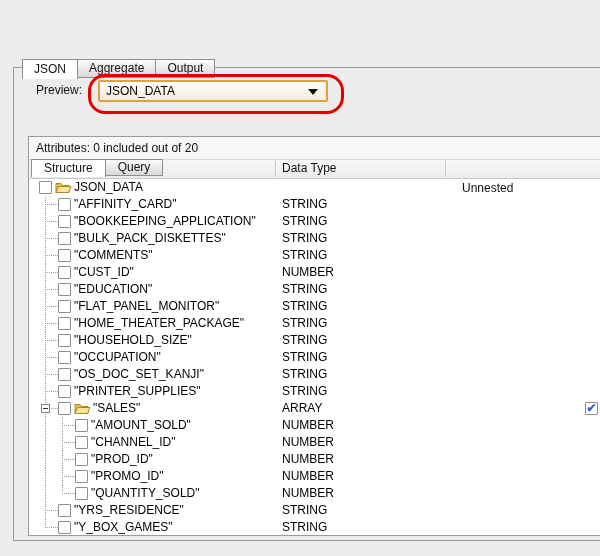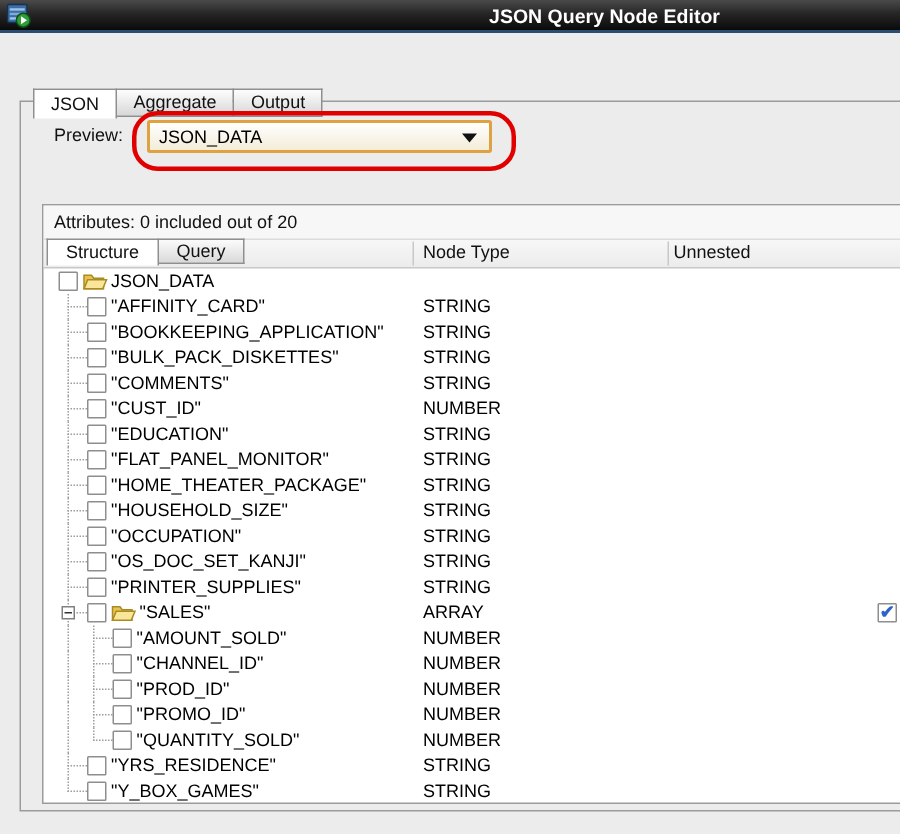--- a/index.html
+++ b/index.html
@@ -66,33 +66,20 @@
   .expander::after{content:"";position:absolute;left:1px;right:1px;top:3px;height:1px;background:#333;}
   .folder{position:absolute;top:2px;width:17px;height:13px;}
   .nlabel{position:absolute;top:0;line-height:17px;white-space:nowrap;}
   .ntype{position:absolute;left:253px;top:0;line-height:17px;white-space:nowrap;}
 </style>
 </head>
 <body>
 
 <div id="app">
 
-  <div id="titlebar">
-    <span id="app-icon">
-      <svg width="17" height="17" viewBox="0 0 17 17">
-        <rect x="1" y="1" width="13" height="12" rx="1" fill="#3B6EA5" stroke="#16304F"></rect>
-        <rect x="2.5" y="3.5" width="10" height="1.6" fill="#9FC2E8"></rect>
-        <rect x="2.5" y="6.5" width="10" height="1.6" fill="#7FA9D6"></rect>
-        <rect x="2.5" y="9.5" width="10" height="1.6" fill="#9FC2E8"></rect>
-        <circle cx="11.5" cy="11.5" r="4.6" fill="#2E9E3A" stroke="#0E4F16"></circle>
-        <path d="M10 8.8 L14 11.5 L10 14.2 Z" fill="#ffffff"></path>
-      </svg>
-    </span>
-    <span id="window-title">JSON Query Node Editor</span>
-  </div>
 
   <div id="main-tabs">
       <div class="tab active">JSON</div>
       <div class="tab">Aggregate</div>
       <div class="tab">Output</div>
     </div>
 
   <div id="content-panel">
     <span id="column-label">Preview:</span>
     <div id="column-combo">
@@ -102,22 +89,22 @@
     <div id="annotation-highlight"></div>
 
     <div id="sub-tabs">
         <div class="subtab active">Structure</div>
         <div class="subtab">Query</div>
       </div>
 
     <div id="tree-panel">
       <div id="attributes-bar">Attributes: 0 included out of 20</div>
       <div id="header-row">
-          <span class="hcell" style="left: 253px;">Node Type</span>
-          <span class="hcell" style="left: 420px;">Unnested</span>
+          <span class="hcell" style="left: 253px;">Data Type</span>
+          <span class="hcell" style="left: 433px; margin-top: 20px;">Unnested</span>
           <span class="hsep" style="left: 246px;"></span>
           <span class="hsep" style="left: 416px;"></span>
         </div>
       <div id="rows">
           <div class="row">
             <span class="cbx" style="left: 10px;"></span>
             <span class="folder" style="left: 26px;"><svg width="17" height="13" viewBox="0 0 17 13">
                 <path d="M1 2.5 L6 2.5 L7.5 4.5 L14 4.5 L14 11.5 L1 11.5 Z" fill="#E8C24E" stroke="#A98B23" stroke-width="1"></path>
                 <path d="M3.5 5.5 L16 5.5 L13.5 11.5 L1 11.5 Z" fill="#F9E69B" stroke="#A98B23" stroke-width="1"></path>
               </svg></span>

